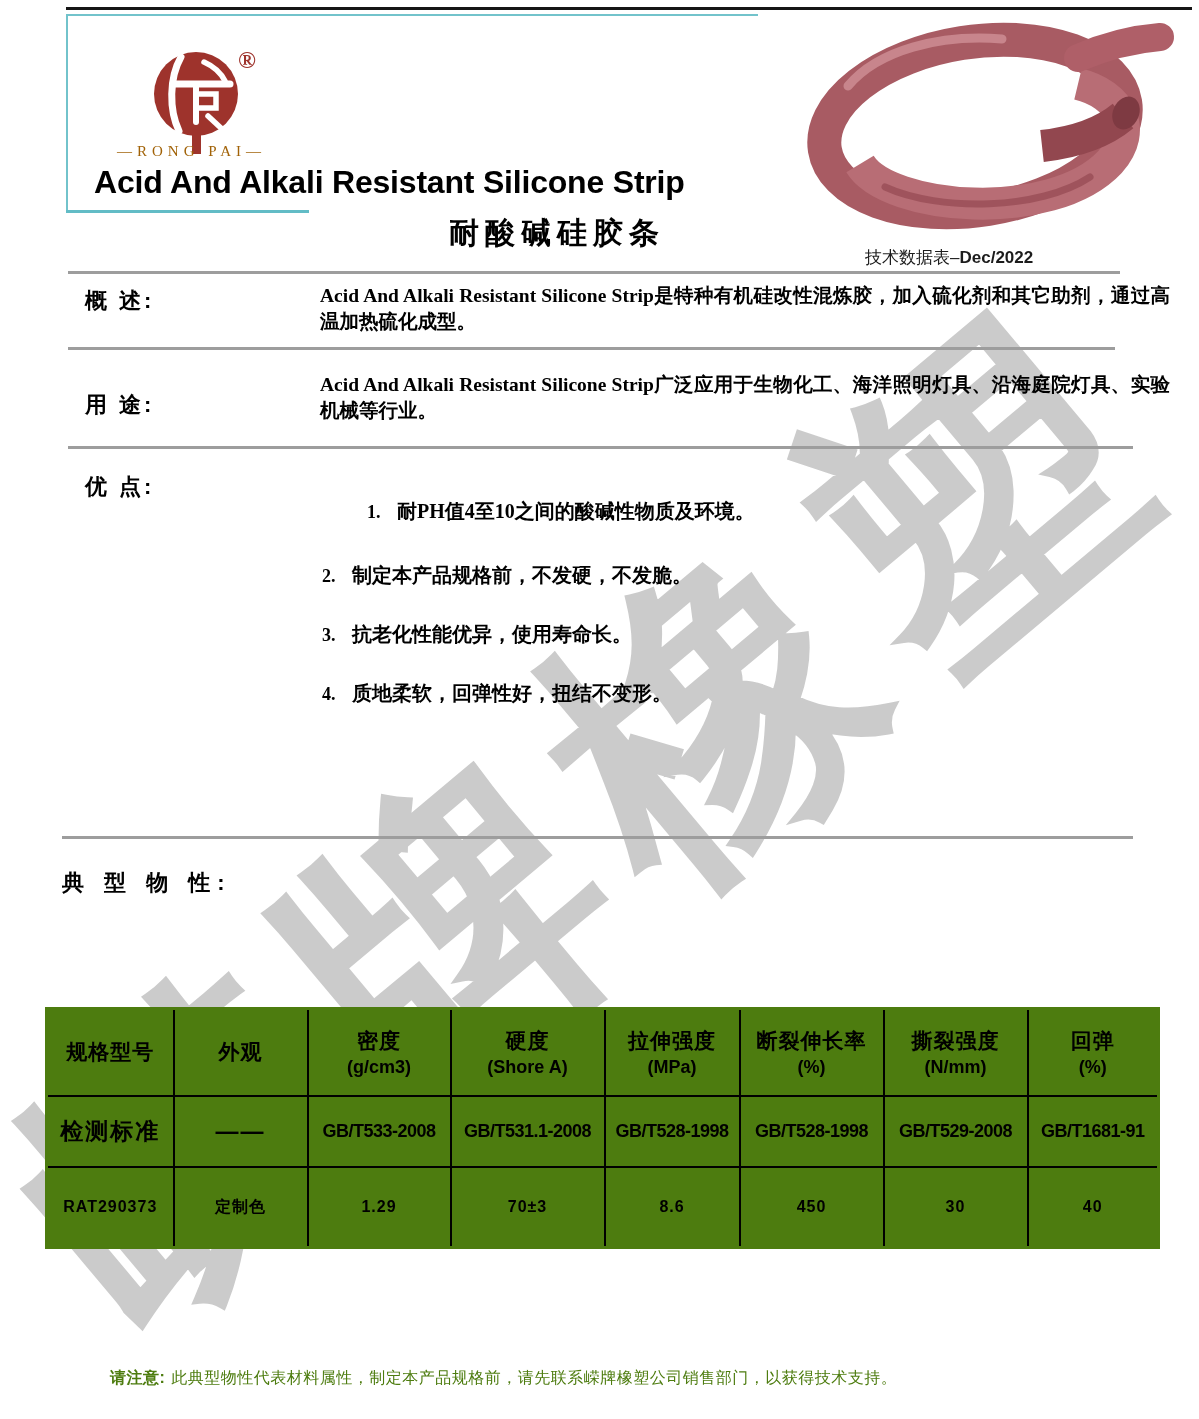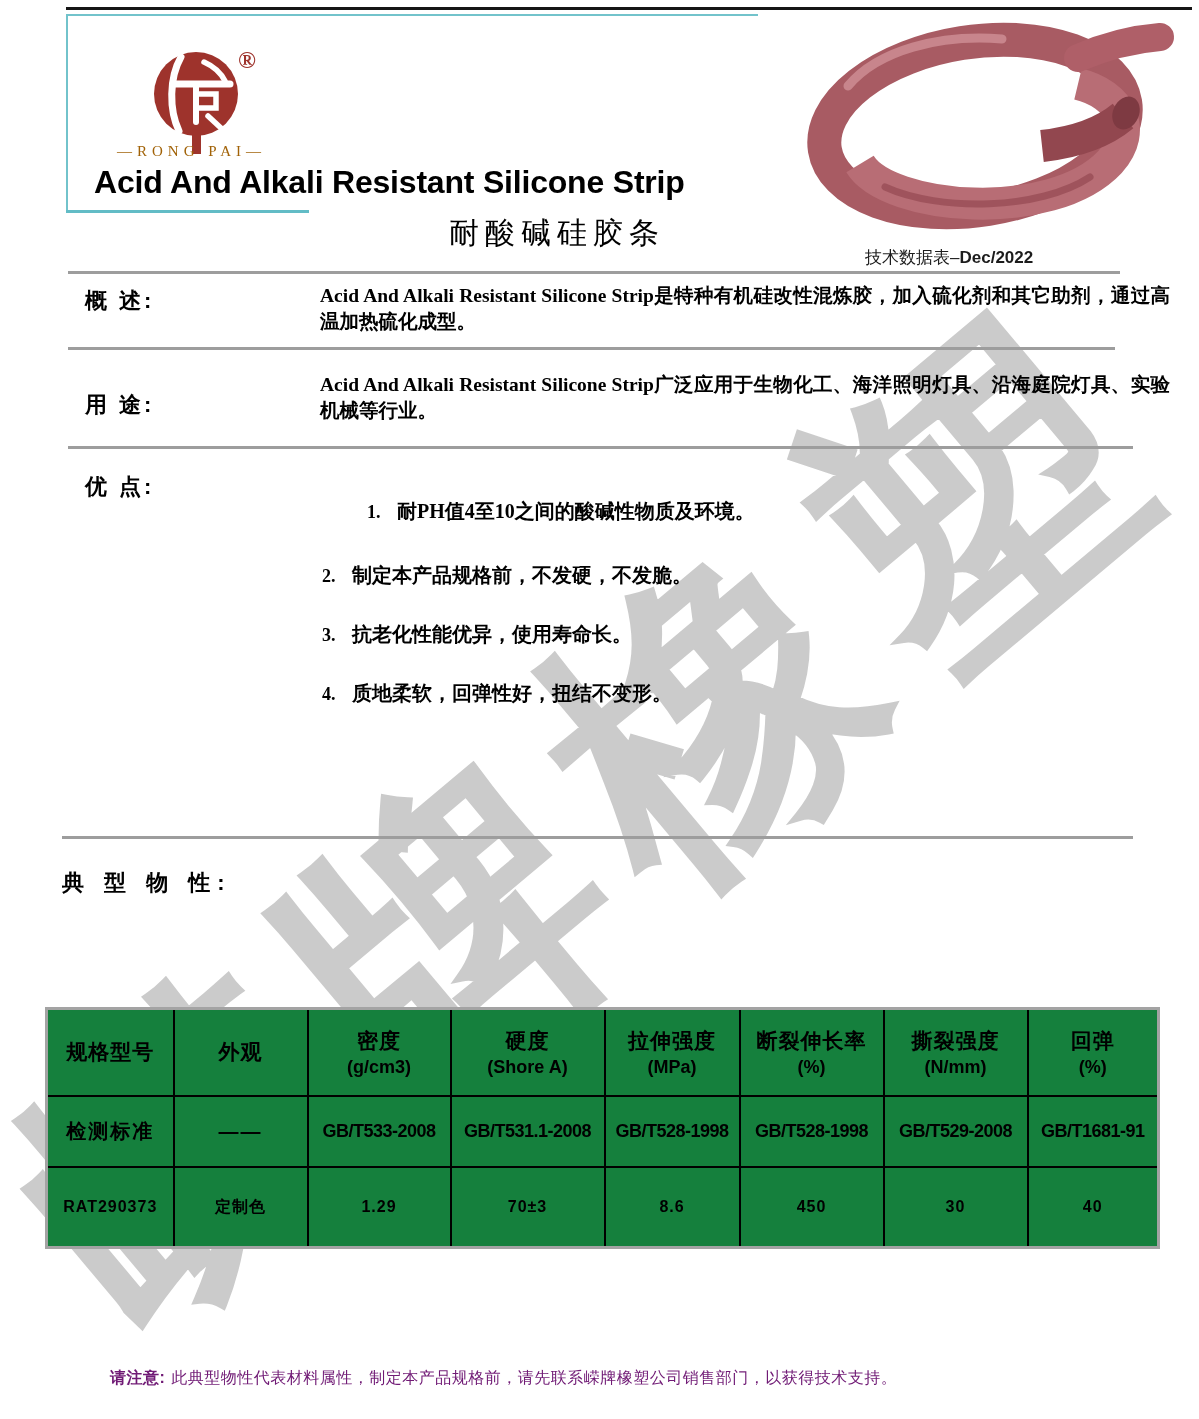--- a/index.html
+++ b/index.html
@@ -26,21 +26,21 @@
   .r1{left:68px;top:271px;width:1052px;}
   .r2{left:68px;top:347px;width:1047px;}
   .r3{left:68px;top:446px;width:1065px;}
   .r4{left:62px;top:836px;width:1071px;}
   
   .brand-industry{left:172px;top:24px;font-size:29px;font-weight:600;letter-spacing:6px;}
   .logo-wrap{left:150px;top:48px;width:92px;height:112px;}
   .reg-mark{left:238px;top:47px;font-size:24px;font-weight:600;color:#9e332c;font-family:"Liberation Serif",serif;}
   .brand-name{left:117px;top:143px;font-size:15px;letter-spacing:5px;color:#a16207;font-family:"Liberation Serif",serif;}
   .title-en{left:94px;top:164px;font-size:32px;font-weight:700;letter-spacing:-.2px;}
-  .title-cn{left:449px;top:213px;font-size:30px;font-weight:400;letter-spacing:6px;}
+  .title-cn{left:449px;top:213px;font-size:30px;font-weight:700;letter-spacing:6px;}
   
   .photo-wrap{left:790px;top:12px;width:400px;height:230px;}
   .datasheet-line{left:865px;top:246px;font-size:17px;color:#1c1c1c;}
   .datasheet-line b{font-weight:700;}
   
   .sec-label{font-size:22px;font-weight:700;letter-spacing:3px;}
   .lbl-overview{left:85px;top:286px;}
   .lbl-usage{left:85px;top:390px;}
   .lbl-adv{left:85px;top:461px;margin-top:11px;}
   .lbl-props{left:62px;top:868px;letter-spacing:7px;}
@@ -49,34 +49,34 @@
     font-size:19.5px;line-height:26px;text-align:justify;
   }
   .par-overview{left:320px;top:283px;}
   .par-usage{left:320px;top:372px;}
   .adv-item{position:absolute;left:322px;font-family:"Liberation Serif",serif;font-weight:700;font-size:20px;}
   .adv-item .num{display:inline-block;width:30px;font-size:18px;}
   .i1{top:498px;margin-left:45px;} .i2{top:562px;} .i3{top:621px;} .i4{top:680px;}
   
   .props-table{
     position:absolute;left:45px;top:1007px;z-index:2;
-    border-collapse:collapse;table-layout:fixed;width:1112px;background:#15803d;
-    border:3px solid #a3a3a3;
+    border-collapse:collapse;table-layout:fixed;width:1112px;background:#4d7c0f;
+    border:3px solid #4d7c0f;
   }
   .props-table td{border:2px solid #000;text-align:center;vertical-align:middle;padding:0;}
   .hdr-row td{height:85px;}
   .std-row td{height:69px;}
   .val-row td{height:78px;}
   .t-title{font-size:21px;font-weight:700;letter-spacing:1px;}
   .t-unit{font-size:18px;font-weight:700;margin-top:2px;}
   .std-cell{font-size:18px;font-weight:700;letter-spacing:-.5px;white-space:nowrap;}
-  .std-name{font-size:20px;font-weight:700;letter-spacing:2px;}
+  .std-name{font-size:23px;font-weight:700;letter-spacing:2px;}
   .val-cell{font-size:16px;font-weight:600;letter-spacing:1px;}
   
-  .footer-note{left:110px;top:1368px;font-size:16px;color:#701a75;letter-spacing:.5px;}
+  .footer-note{left:110px;top:1368px;font-size:16px;color:#4d7c0f;letter-spacing:.5px;}
   .footer-note .nlabel{font-weight:700;margin-right:6px;}
 </style>
 </head>
 <body>
 
 <div class="page">
 
   <div class="watermark">嵘牌橡塑</div>
 
   <div class="layer top-rule"></div>

